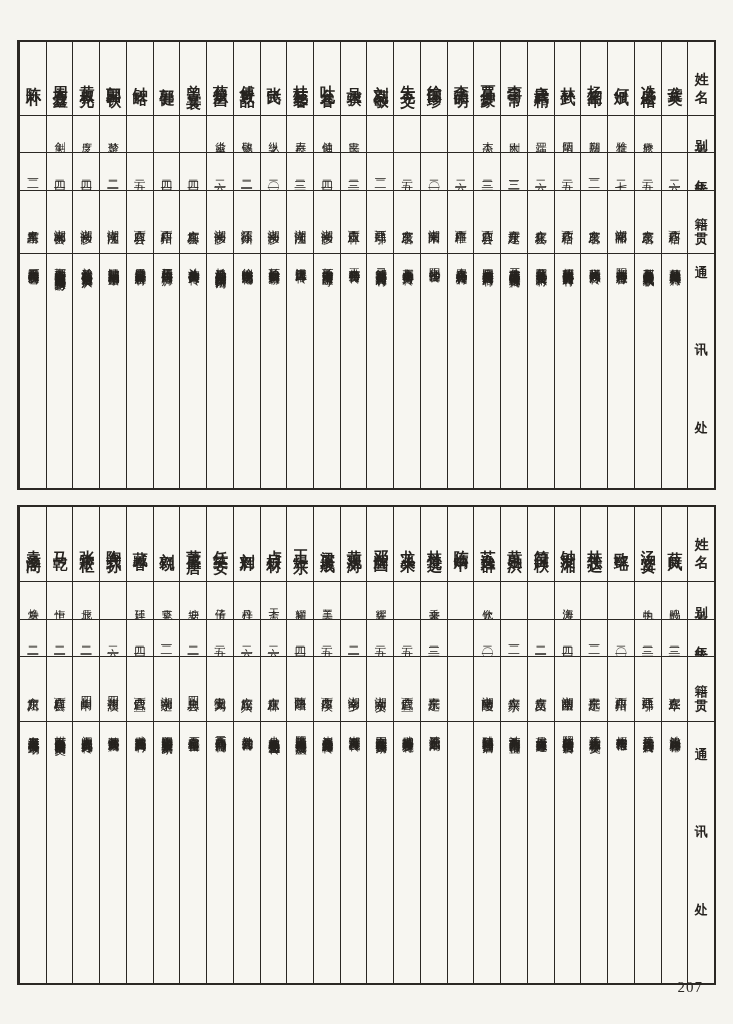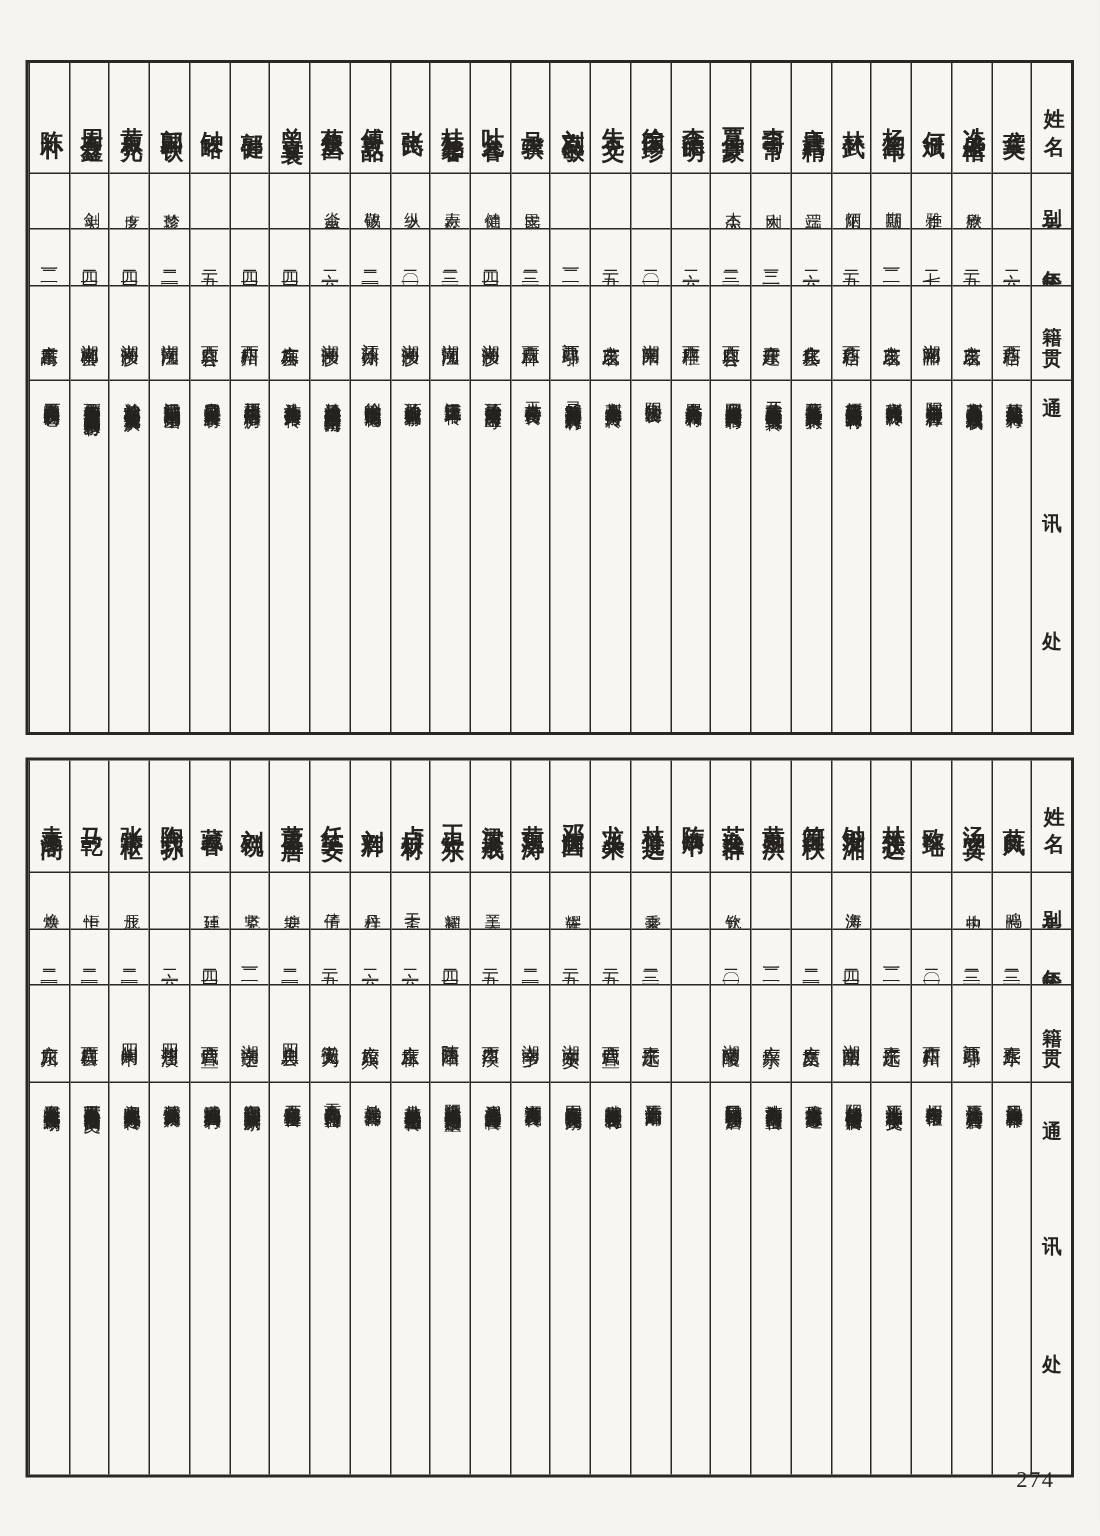--- a/index.html
+++ b/index.html
@@ -968,14 +968,14 @@
         </div>
         <div class="cell native">
           <span class="vtext">广东龙川</span>
         </div>
         <div class="cell address">
           <span class="vtext">东江老龙贝岭丰益祥号转石禾场</span>
         </div>
       </div>
     </div>
 
-  <div class="pagenum">274</div>
+  <div class="pagenum">207</div>
 </div>
 
 </body></html>

